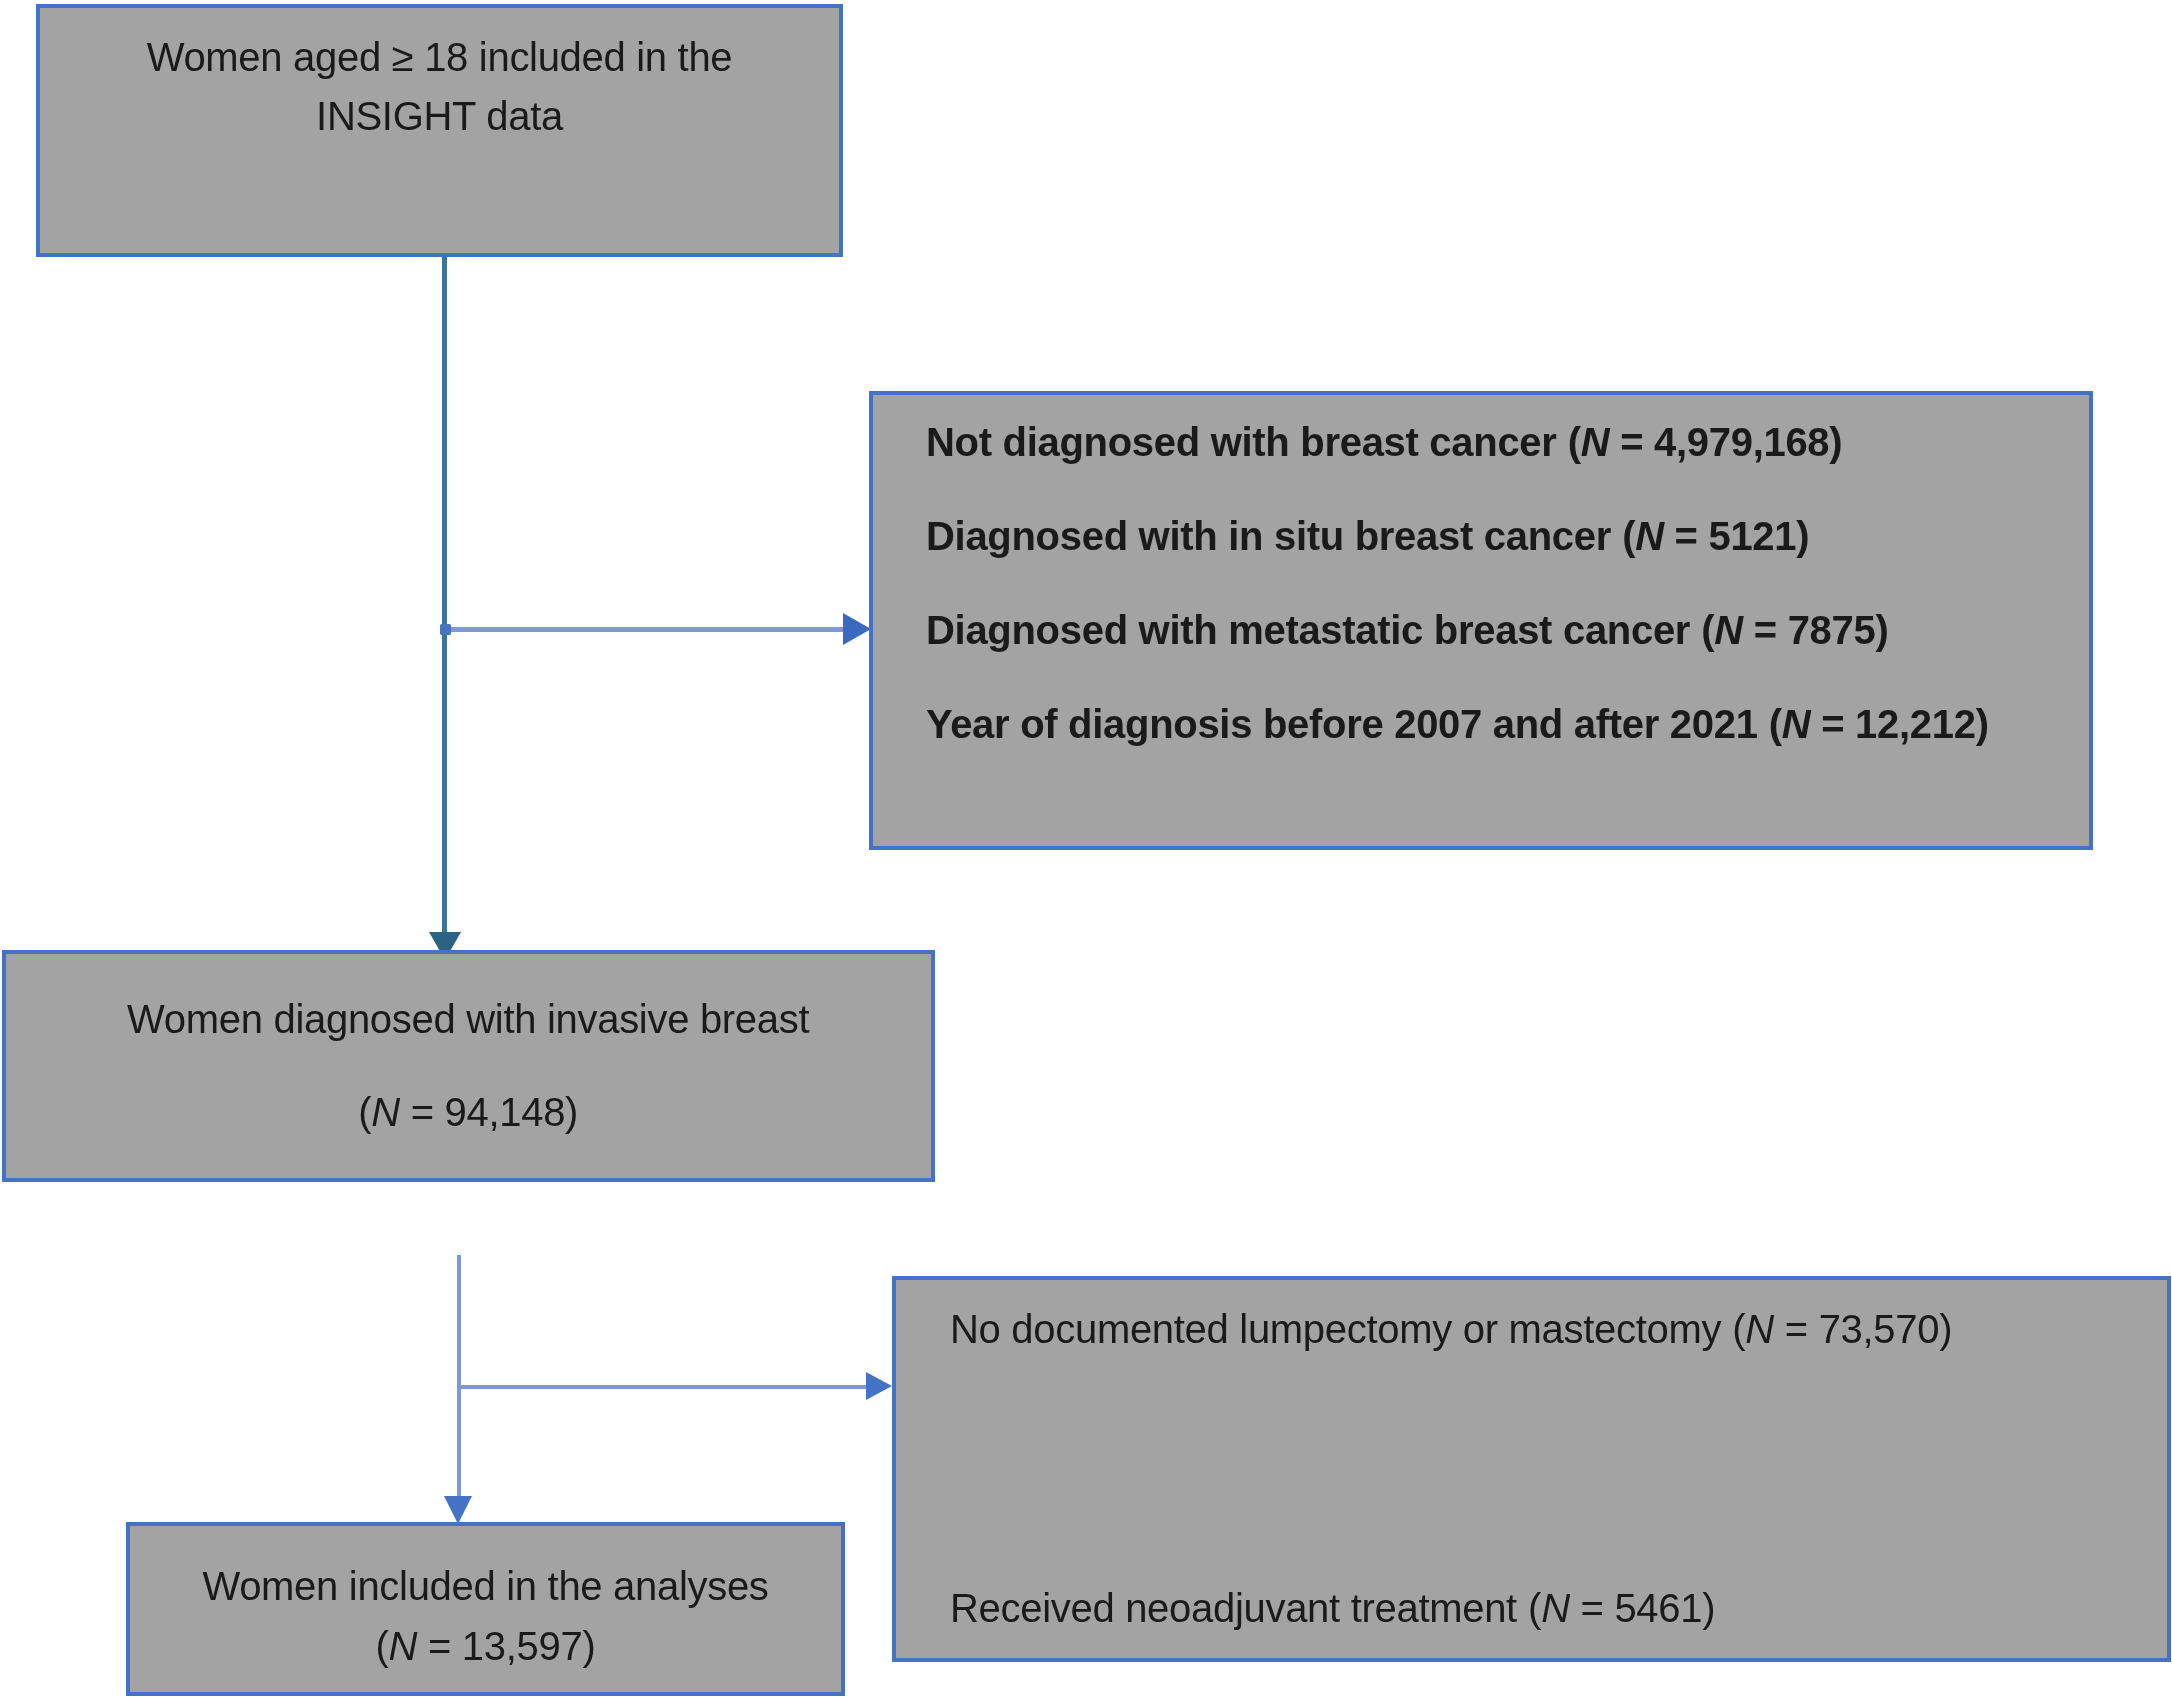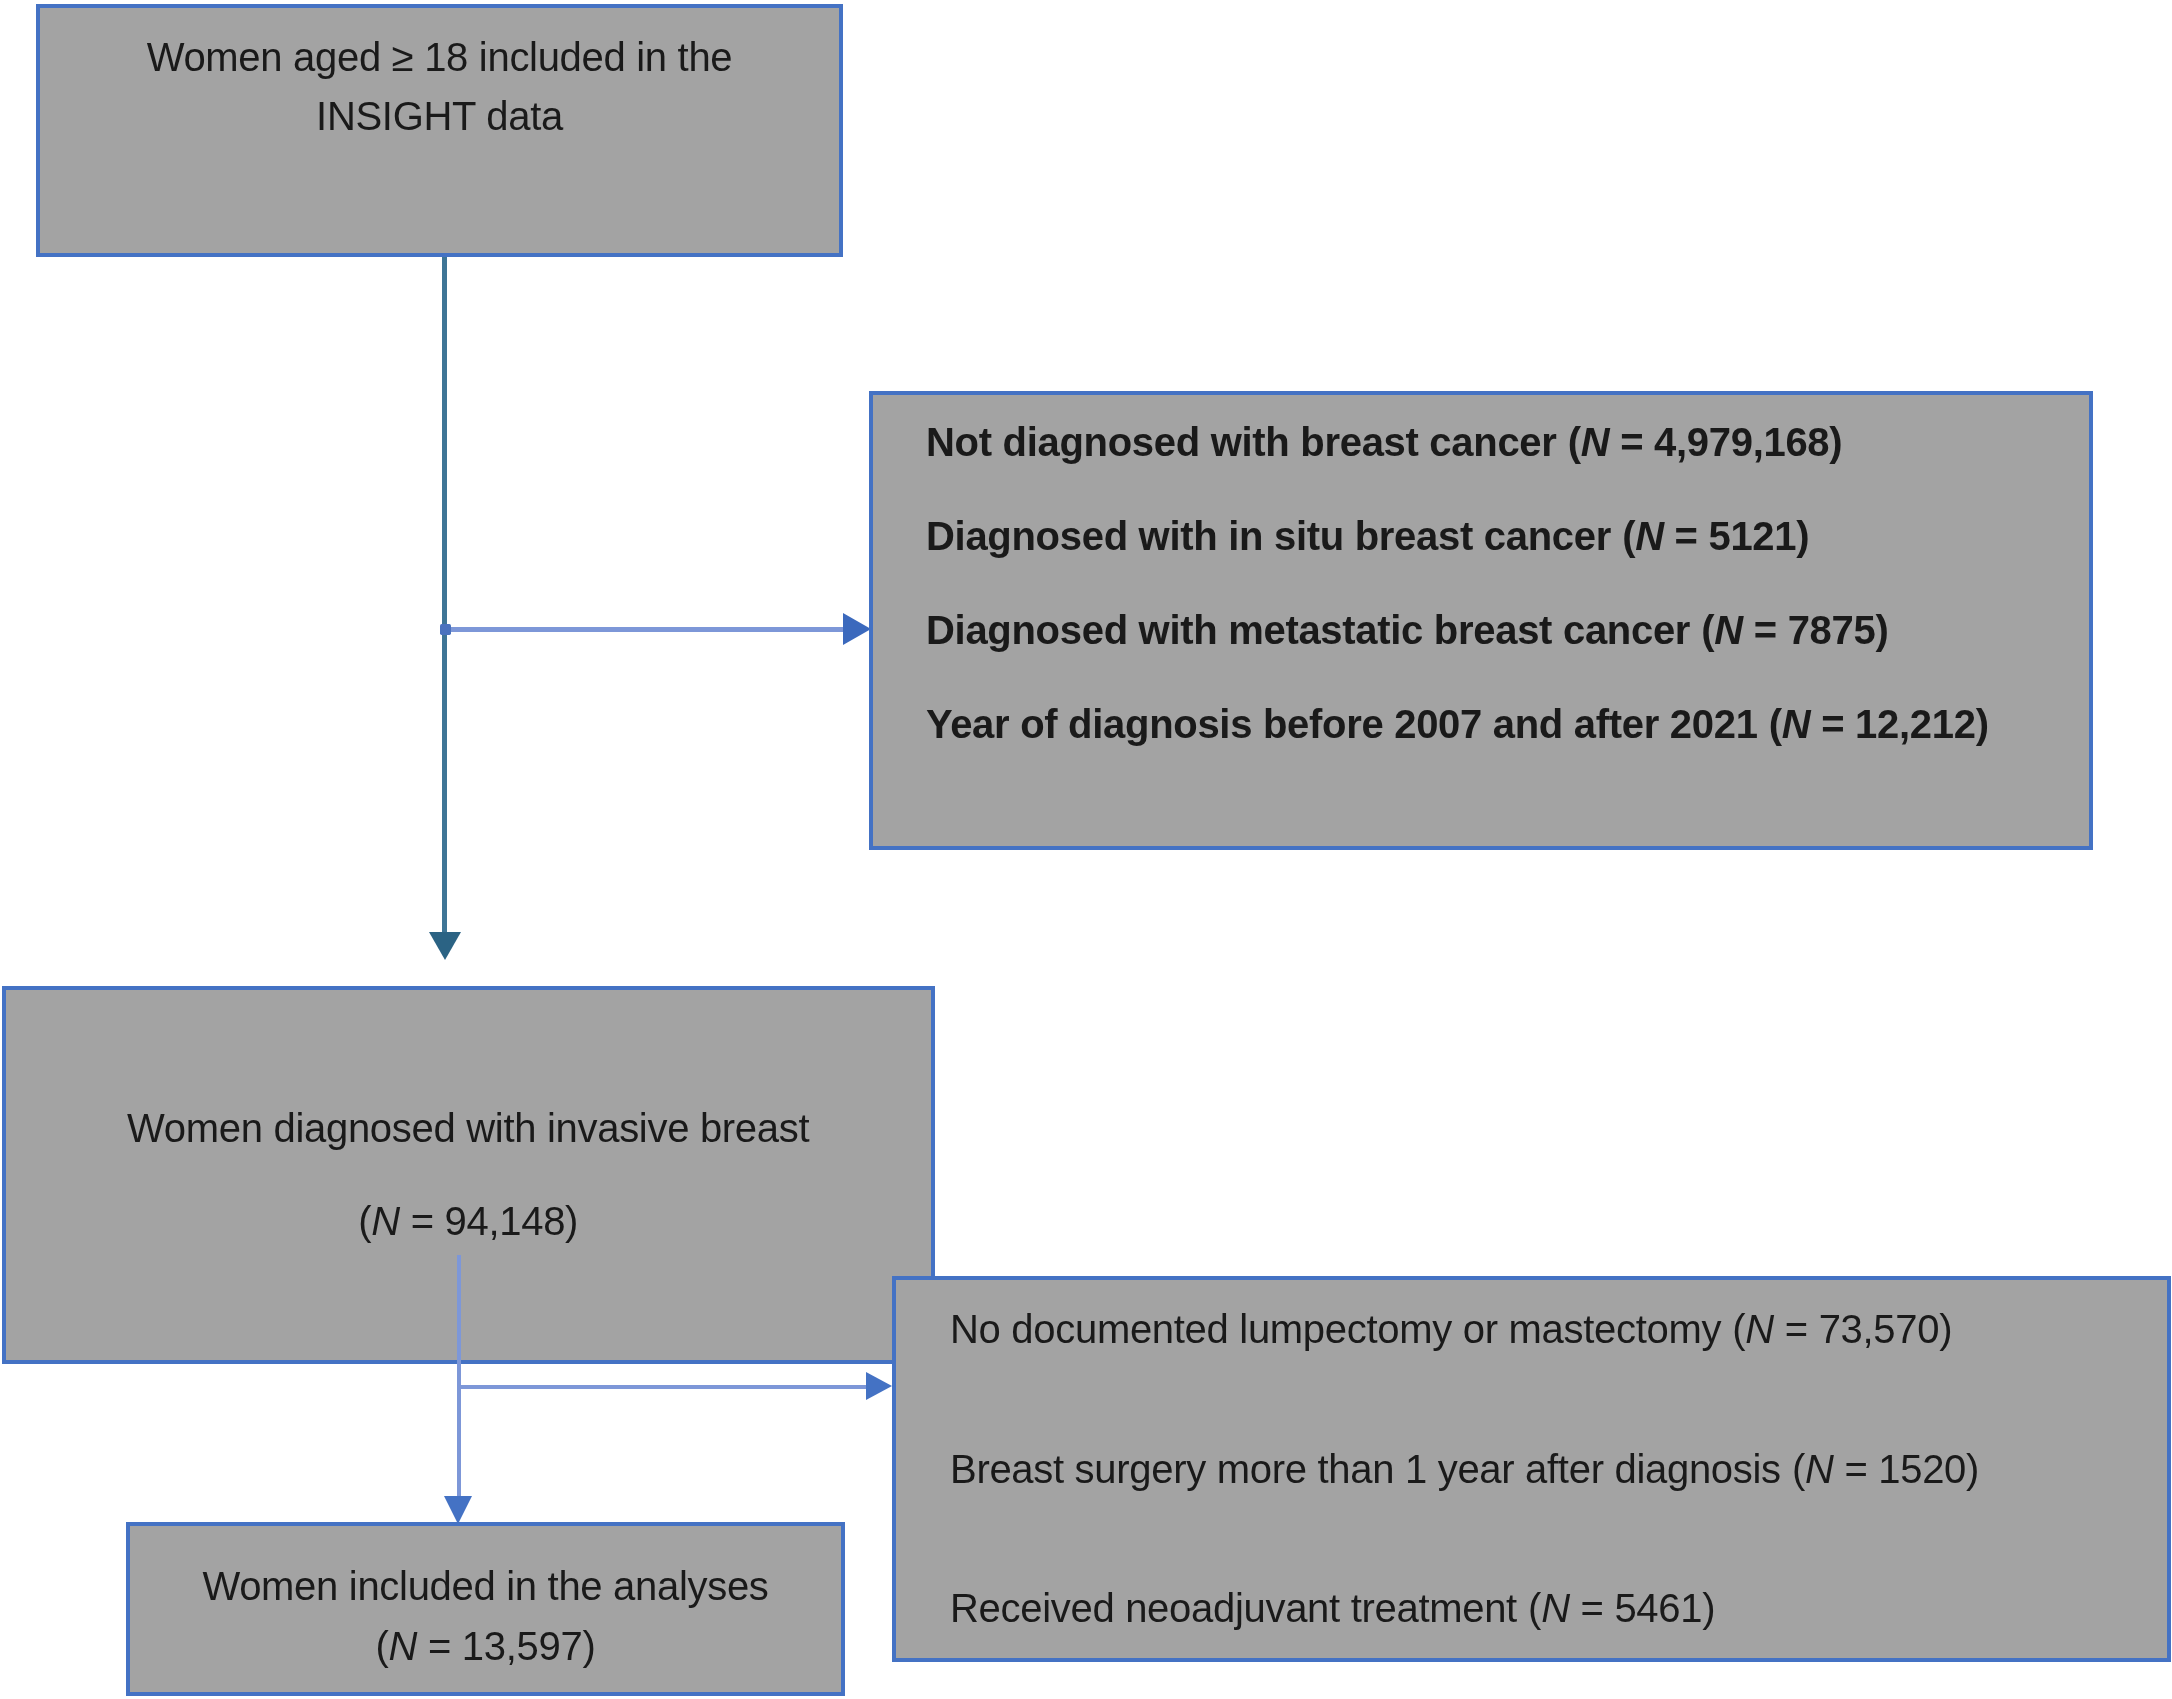--- a/index.html
+++ b/index.html
@@ -13,21 +13,21 @@
   }
   .centered{align-items:center;text-align:center;}
   .lefted{align-items:flex-start;text-align:left;}
   .line{white-space:nowrap;}
   .ng{white-space:pre;}
   .ng i{font-style:italic;}
   .ml{margin-left:0.28em;}
 
   #box-population{left:36px;top:4px;width:807px;height:253px;padding-top:20.4px;line-height:59px;justify-content:flex-start;}
   #box-exclusions-1{left:869px;top:391px;width:1224px;height:459px;line-height:94px;padding-left:53px;justify-content:flex-start;font-weight:bold;}
-  #box-invasive{left:1.7px;top:986px;width:933px;height:378px;line-height:93px;justify-content:center;}
+  #box-invasive{left:1.7px;top:950px;width:933px;height:232px;line-height:93px;justify-content:center;}
   #box-exclusions-2{left:892px;top:1276px;width:1279px;height:386px;line-height:99px;padding-left:54px;justify-content:space-between;}
   #box-final{left:126px;top:1522px;width:719px;height:174px;padding-top:30px;line-height:60px;justify-content:flex-start;}
 
   .shaft{position:absolute;}
   #v-line-1{left:442px;top:257px;width:5.1px;height:675px;background:#3E7596;}
   #v-head-1{left:429px;top:932px;width:0;height:0;
     border-left:16px solid transparent;border-right:16px solid transparent;border-top:28px solid #2B6384;}
   #h-line-1{left:445px;top:627px;width:398px;height:5.1px;background:#7D97D8;}
   #h-head-1{left:843px;top:613px;width:0;height:0;
     border-top:16px solid transparent;border-bottom:16px solid transparent;border-left:28px solid #3B69BD;}
@@ -70,21 +70,20 @@
   </div>
 
   <div class="shaft" id="v-line-2"></div>
   <div class="shaft" id="v-head-2"></div>
 
   <div class="shaft" id="h-line-2"></div>
   <div class="shaft" id="h-head-2"></div>
 
   <div class="box lefted" id="box-exclusions-2">
     <div class="line"><span>No documented lumpectomy or mastectomy</span><span class="ng ml"><span>(</span><i>N</i><span> = </span><span>73,570</span><span>)</span></span></div>
-    <div class="line"><span>Breast surgery more than 1 year after diagnosis</span><span class="ng ml"><span>(</span><i>N</i><span> = </span><span>1520</span><span>)</span></span></div>
     <div class="line"><span>Received neoadjuvant treatment</span><span class="ng ml"><span>(</span><i>N</i><span> = </span><span>5461</span><span>)</span></span></div>
   </div>
 
   <div class="box centered" id="box-final">
     <div class="line">Women included in the analyses</div>
     <div class="line ng"><span>(</span><i>N</i><span> = </span><span>13,597</span><span>)</span></div>
   </div>
 
 </div>
 

